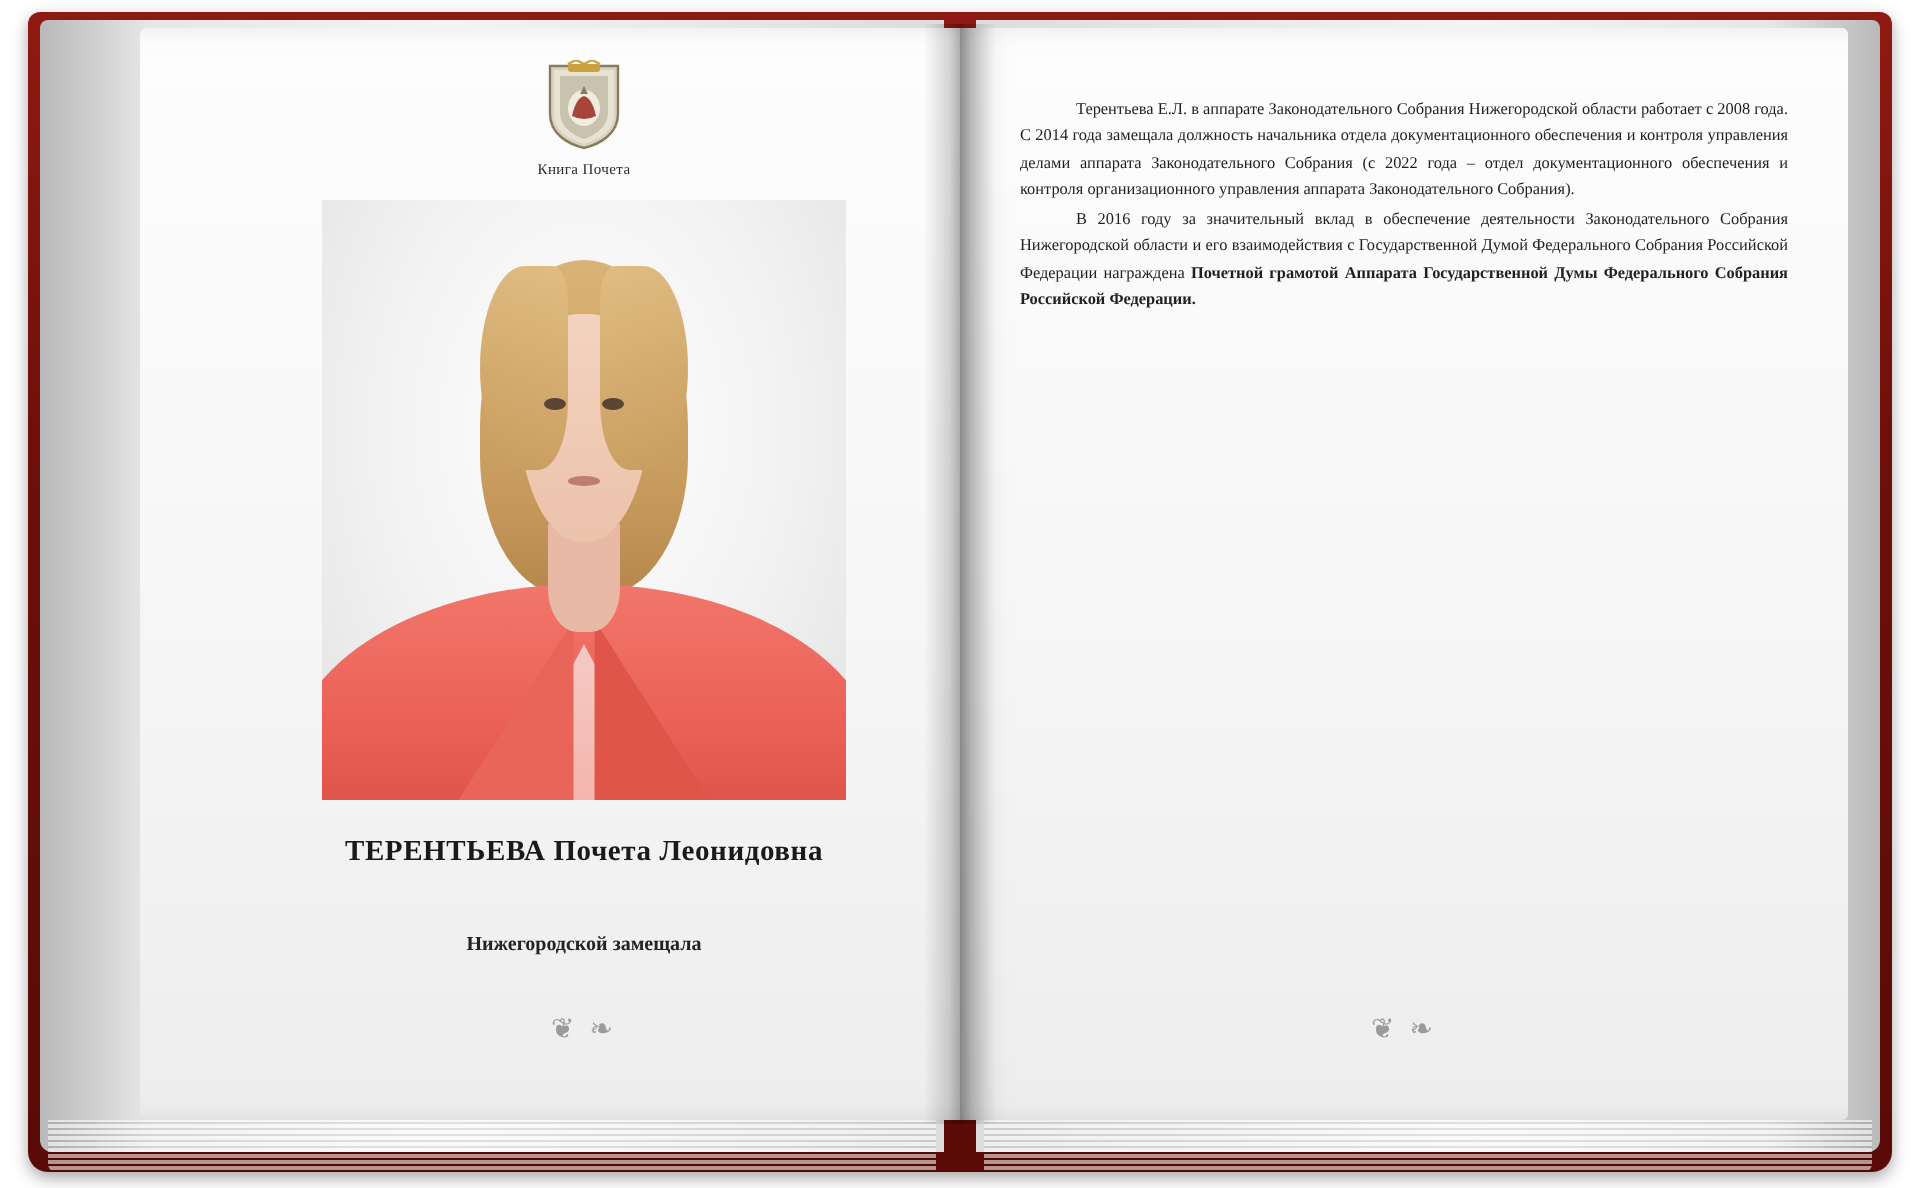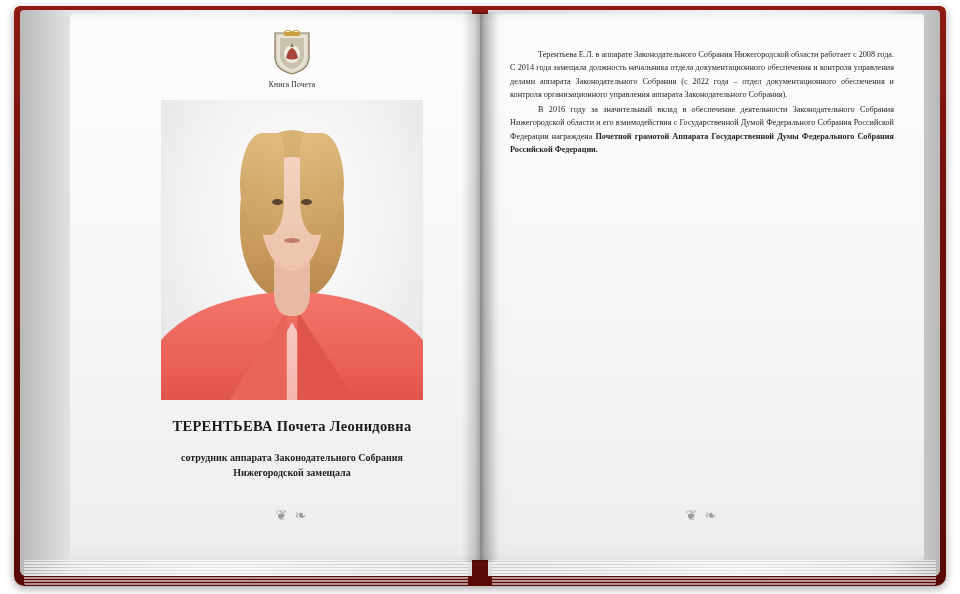--- a/index.html
+++ b/index.html
@@ -320,21 +320,21 @@
         <div class="pt-face"></div>
         <div class="pt-hair-front-l"></div>
         <div class="pt-hair-front-r"></div>
         <div class="pt-eye l"></div>
         <div class="pt-eye r"></div>
         <div class="pt-mouth"></div>
       </div>
 
       <div class="name">ТЕРЕНТЬЕВА Почета Леонидовна</div>
       <div class="subtitle">
-        <span>сотрудник аппарата Законодательного Собрания</span><br>
+        <br>
         <span>Нижегородской замещала</span>
       </div>
     </div>
 
     <div class="flourish">❦ ❧</div>
   </div>
 
   <div class="page page-right">
     <div class="body-text">
       <p>Терентьева Е.Л. в аппарате Законодательного Собрания Нижегородской области работает с 2008 года. С 2014 года замещала должность начальника отдела документационного обеспечения и контроля управления делами аппарата Законодательного Собрания (с 2022 года – отдел документационного обеспечения и контроля организационного управления аппарата Законодательного Собрания).</p>

